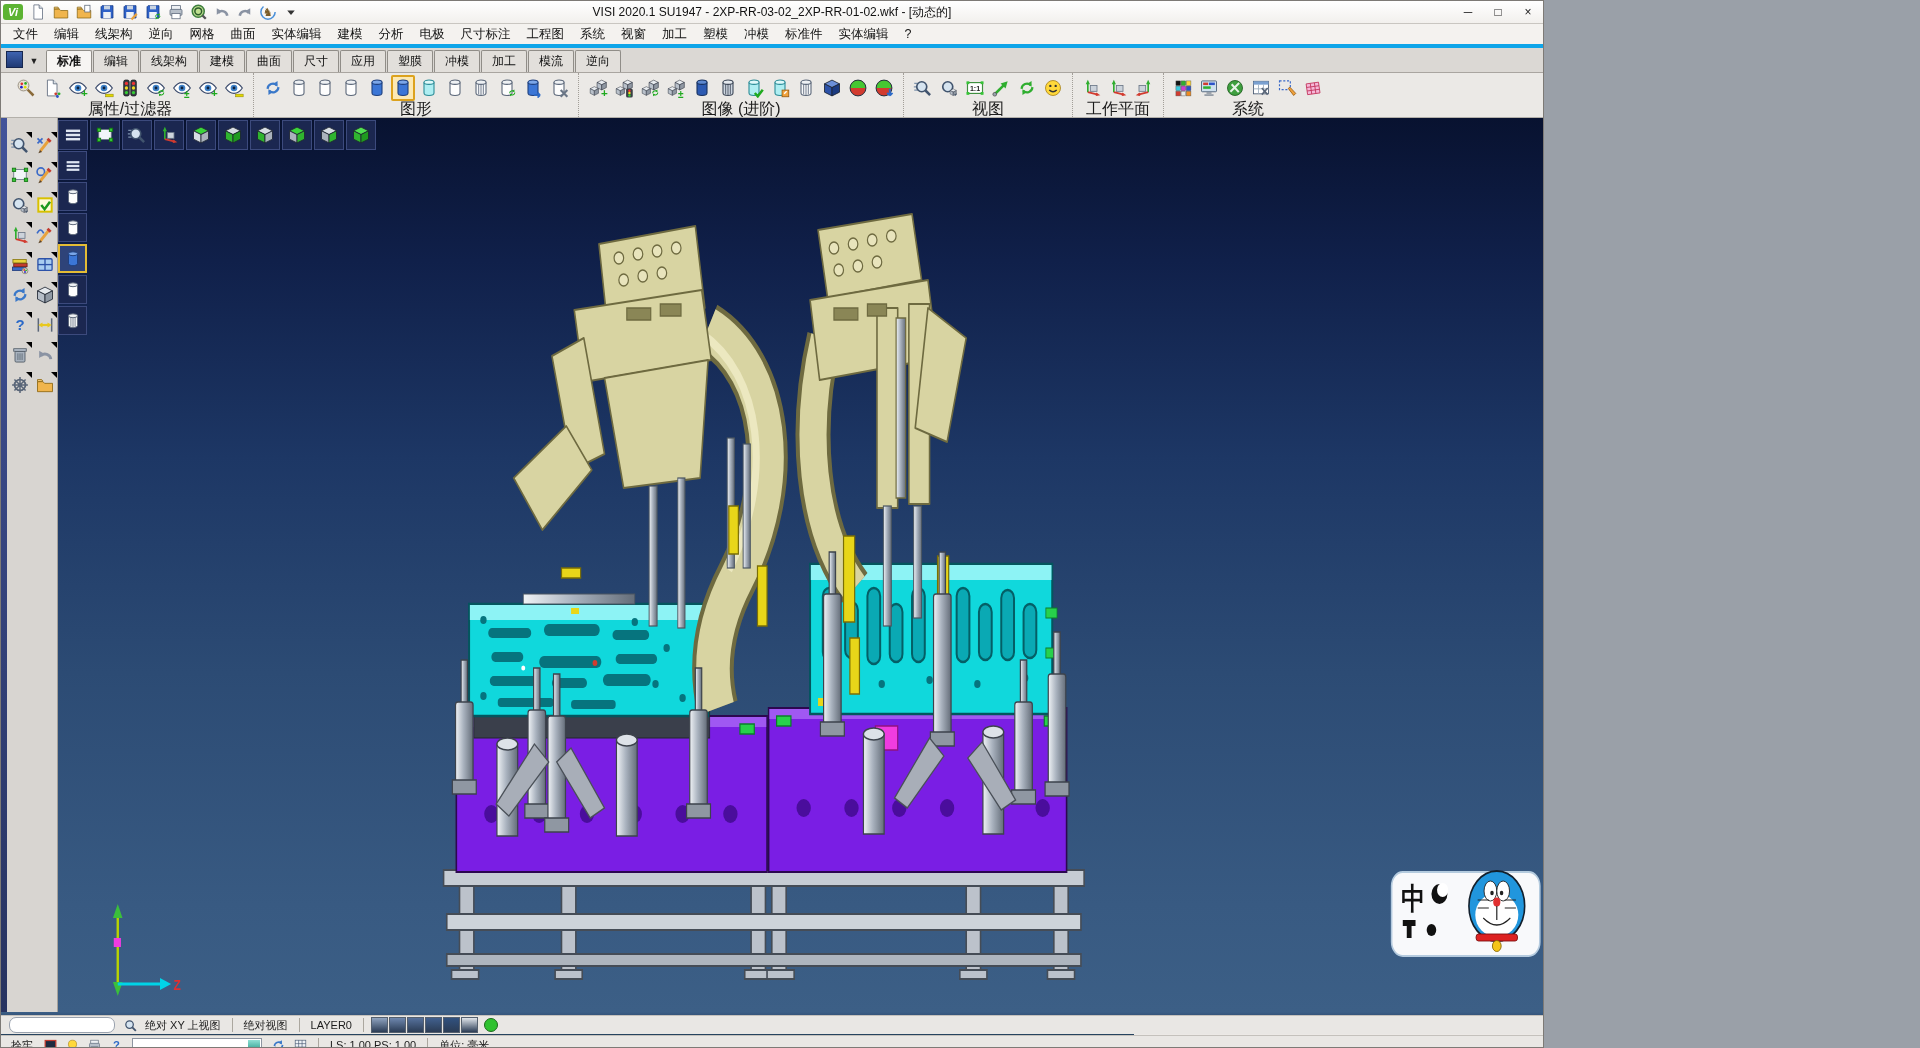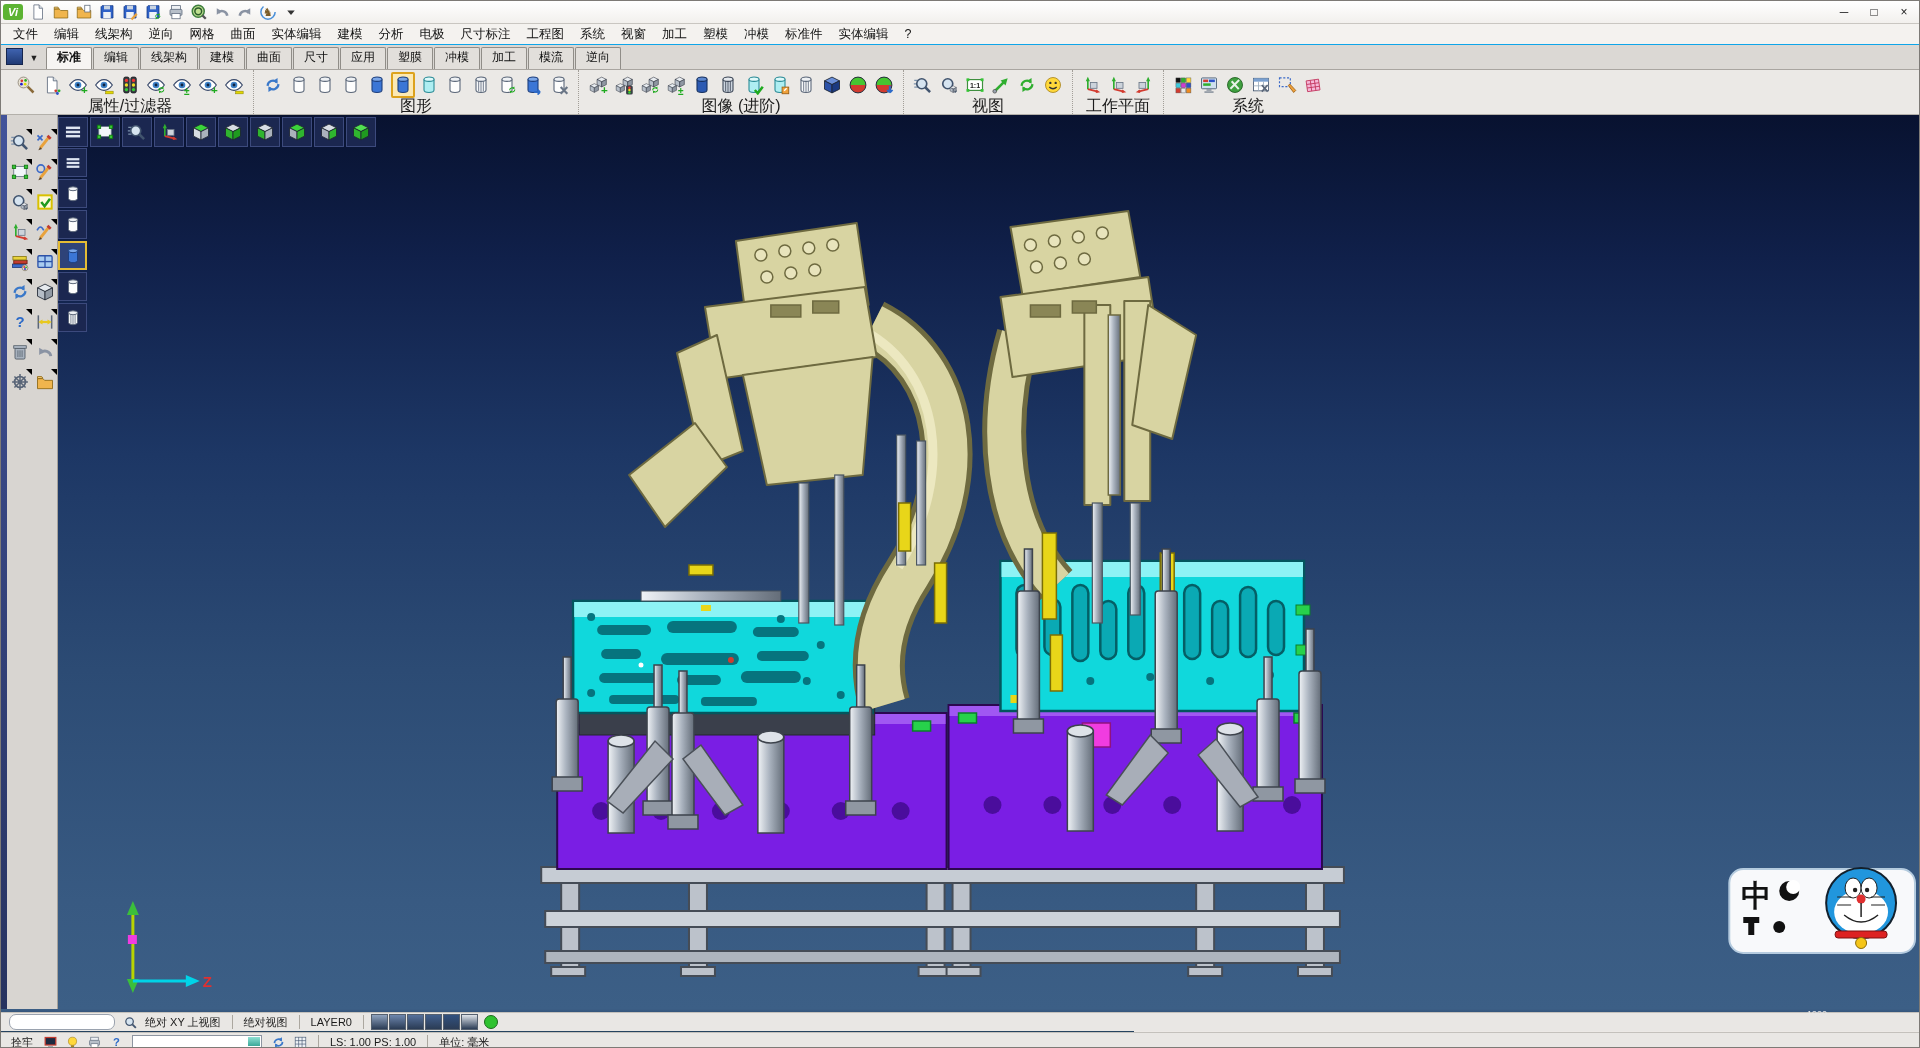--- a/index.html
+++ b/index.html
@@ -1,42 +1,42 @@
 <!DOCTYPE html>
 <html><head>
 <meta charset="utf-8">
 <style>
   html,body{margin:0;padding:0;background:#9aa0a8;}
-  #app{position:relative;width:1920px;height:1048px;overflow:hidden;
+  #app{position:relative;width:1544px;height:1048px;overflow:hidden;
        font-family:"Liberation Sans",sans-serif;background:#ece9e6;
        border:1px solid #7d7a76;box-sizing:border-box;}
   
   .titlebar{position:relative;height:22px;background:linear-gradient(#ffffff,#f2f0ed);
             display:flex;align-items:center;border-bottom:1px solid #c9c6c1;}
   .logo{width:20px;height:16px;margin:0 4px 0 2px;background:#5cb332;color:#fff;
         font-weight:bold;font-size:11px;display:flex;align-items:center;justify-content:center;
         border-radius:3px;font-style:italic;}
   .qa{display:flex;align-items:center;gap:1px;}
   .qai{width:22px;height:20px;display:flex;align-items:center;justify-content:center;}
   .title-text{position:absolute;left:0;right:0;text-align:center;font-size:12px;color:#111;pointer-events:none;}
   .wctrls{margin-left:auto;display:flex;z-index:2;}
   .wc{width:30px;height:20px;display:flex;align-items:center;justify-content:center;
       font-size:12px;color:#222;}
   
   .menubar{height:20px;background:#f4f2ef;display:flex;align-items:center;
-           padding-left:4px;border-bottom:1px solid #0ea5e9;}
+           padding-left:4px;border-bottom:4px solid #0ea5e9;}
   .menu-item{font-size:12.5px;color:#111;padding:0 8px;height:20px;line-height:20px;}
   
   .tabrow{height:24px;background:#dbd8d4;display:flex;align-items:flex-end;
           padding-left:2px;border-bottom:1px solid #a9a5a0;}
   .tab-doc{width:15px;height:15px;background:linear-gradient(#3f63b0,#203a74);
            margin:0 3px 4px 3px;border:1px solid #16264e;}
   .tab-caret{width:16px;height:18px;margin:0 4px 2px 0;display:flex;align-items:center;justify-content:center;font-size:9px;color:#222;}
   .tab{font-size:12px;color:#111;padding:2px 10px 2px 10px;border:1px solid #908d88;border-bottom:none;
-       background:#e2dfdb;border-radius:2px 2px 0 0;margin-right:1px;height:17px;line-height:16px;font-family:Liberation Mono, monospace;}
+       background:#e2dfdb;border-radius:2px 2px 0 0;margin-right:1px;height:17px;line-height:16px;}
   .tab.active{background:#f7f5f3;font-weight:bold;}
   
   .toolbar{height:44px;background:#ebe9e6;display:flex;align-items:stretch;
            border-bottom:1px solid #b3b0aa;padding-left:6px;}
   .tb-group{display:flex;flex-direction:column;align-items:center;padding:1px 7px 0 7px;
             border-left:1px dotted #a29e98;}
   .tb-group:first-child{border-left:none;}
   .tb-icons{display:flex;gap:2px;align-items:center;height:28px;}
   .tbi{width:24px;height:26px;display:flex;align-items:center;justify-content:center;border-radius:2px;}
   .tbi.sel{background:#fce9b4;outline:2px solid #dca21e;outline-offset:-2px;}
@@ -162,20 +162,21 @@
             <circle cx="12" cy="12" r="9.5" fill="none" stroke="#4a90d9" stroke-width="2" stroke-dasharray="38 22"></circle>
             <text x="12" y="17.5" font-size="15" text-anchor="middle" fill="#7a5c28" font-family="DejaVu Sans, sans-serif">♞</text>
           </svg>
         </span>
         <span class="qai">
           <svg viewBox="0 0 24 24" width="18" height="18">
             <polygon points="7,10 17,10 12,16" fill="#333"></polygon>
           </svg>
         </span>
       </div>
+    <div class="title-text">VISI 2020.1 SU1947 - 2XP-RR-03-02_2XP-RR-01-02.wkf - [动态的]</div>
     <div class="wctrls" id="win-controls">
         <span class="wc">─</span>
         <span class="wc">□</span>
         <span class="wc">×</span>
       </div>
   </div>
 
   <div class="menubar" id="menubar">
       <span class="menu-item">文件</span>
       <span class="menu-item">编辑</span>

